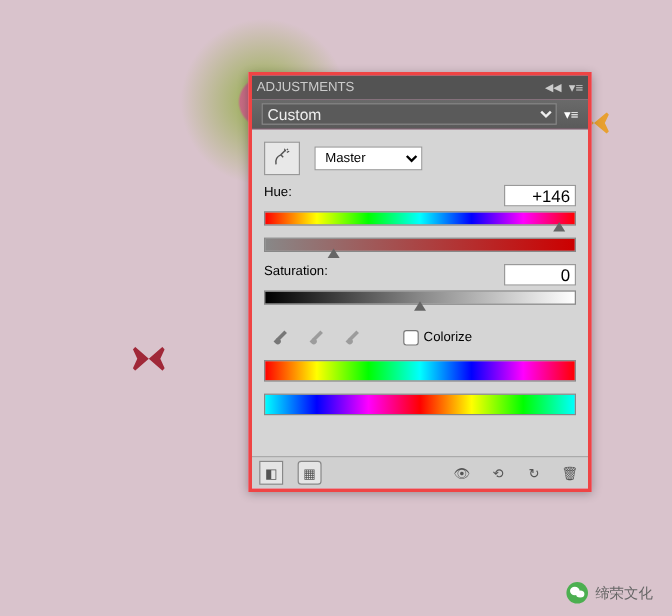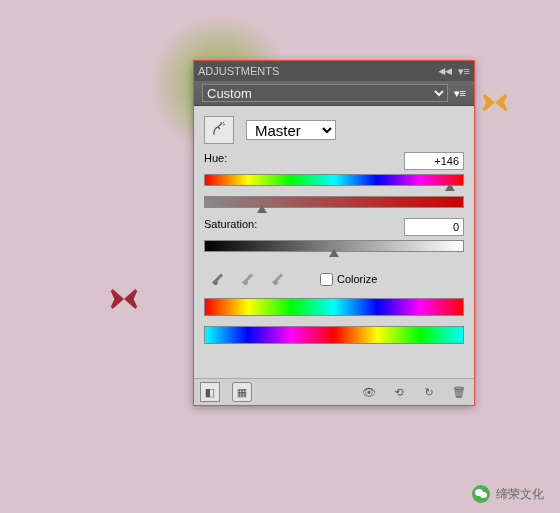--- a/index.html
+++ b/index.html
@@ -1,28 +1,28 @@
 <!DOCTYPE html>
 <html><head>
 <meta charset="utf-8">
 <style>
 body{margin:0;font-family:Tahoma,Arial,sans-serif;font-size:11px;background:#d9c3cc;width:560px;height:513px;position:relative;overflow:hidden}
-.panel{position:absolute;left:193px;top:60px;width:280px;background:#f9a8d4;border:1px solid #ef4444;box-shadow:0 2px 8px rgba(0,0,0,.3)}
+.panel{position:absolute;left:207px;top:60px;width:280px;background:#f9a8d4;border:3px solid #ef4444;box-shadow:0 2px 8px rgba(0,0,0,.3)}
 .titlebar{background:#535353;color:#ccc;height:20px;display:flex;align-items:center;justify-content:space-between;padding:0 4px}
 .titlebar .right{display:flex;gap:6px;align-items:center}
 .tri{cursor:pointer}
 .header{background:linear-gradient(#6a6a6a,#5a5a5a);color:#fff;height:24px;display:flex;align-items:center;padding:0 8px;border-bottom:1px solid #444}
 .header b{font-size:12px;margin-right:8px}
 .header select{flex:1;background:#5a5a5a;color:#eee;border:1px solid #888;height:18px;font-size:13px}
 .body{padding:10px;background:#d5d5d5}
 .row{display:flex;align-items:center;margin-bottom:8px}
 .iconbox{width:28px;height:26px;border:1px solid #999;background:#e8e8e8;display:flex;align-items:center;justify-content:center;margin-right:12px}
-.range-select{width:90px;border:1px solid #999;background:#fff;height:20px;font-size:15px;padding:0 4px}
+.range-select{width:90px;border:1px solid #999;background:#fff;height:20px;font-size:11px;padding:0 4px}
 .label{display:block;margin:6px 0 2px}
-.valbox{float:right;width:50px;height:16px;border:1px solid #999;background:#fff;text-align:right;padding:0 4px;font-size:11px;line-height:16px}
+.valbox{float:right;width:50px;height:16px;border:1px solid #999;background:#fff;text-align:right;padding:0 4px;font-size:14px;line-height:16px}
 .slider{position:relative;height:10px;margin:4px 0 10px;border:1px solid #888}
 .hue-grad{background:linear-gradient(90deg,red,#ff0,#0f0,#0ff,#00f,#f0f,red)}
 .sat-grad{background:linear-gradient(90deg,#888,#c00)}
 .light-grad{background:linear-gradient(90deg,#000,#888,#fff)}
 .thumb{position:absolute;top:8px;width:0;height:0;border-left:5px solid transparent;border-right:5px solid transparent;border-bottom:8px solid #666;transform:translateX(-5px)}
 .tools{display:flex;align-items:center;gap:12px;margin:18px 0 1px;padding-left:6px}
 .eyedrop{width:18px;height:18px;position:relative}
 .eyedrop:before{content:"";position:absolute;width:3px;height:10px;background:#777;transform:rotate(45deg);left:7px;top:3px}
 .eyedrop:after{content:"";position:absolute;width:5px;height:5px;background:#777;border-radius:50% 50% 50% 0;transform:rotate(45deg);left:3px;top:10px}
 .check{display:flex;align-items:center;gap:4px;margin-left:20px}

